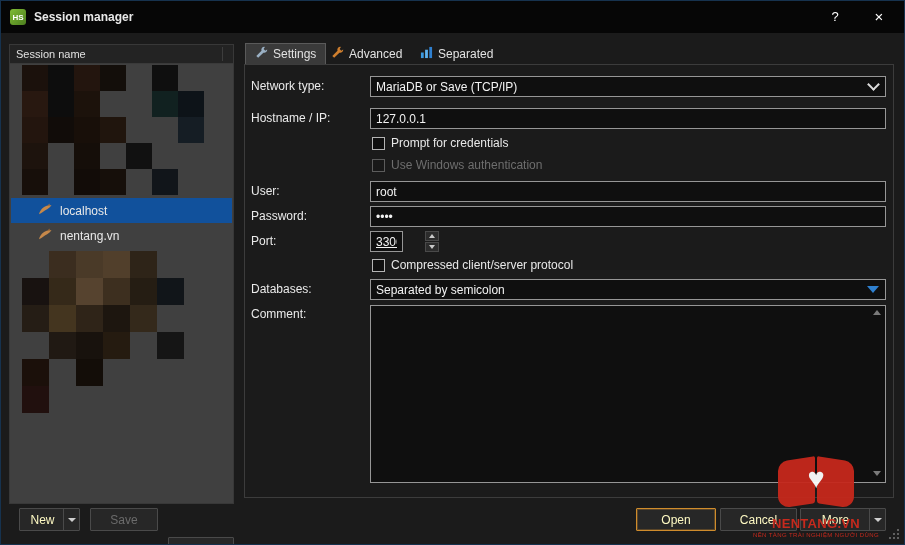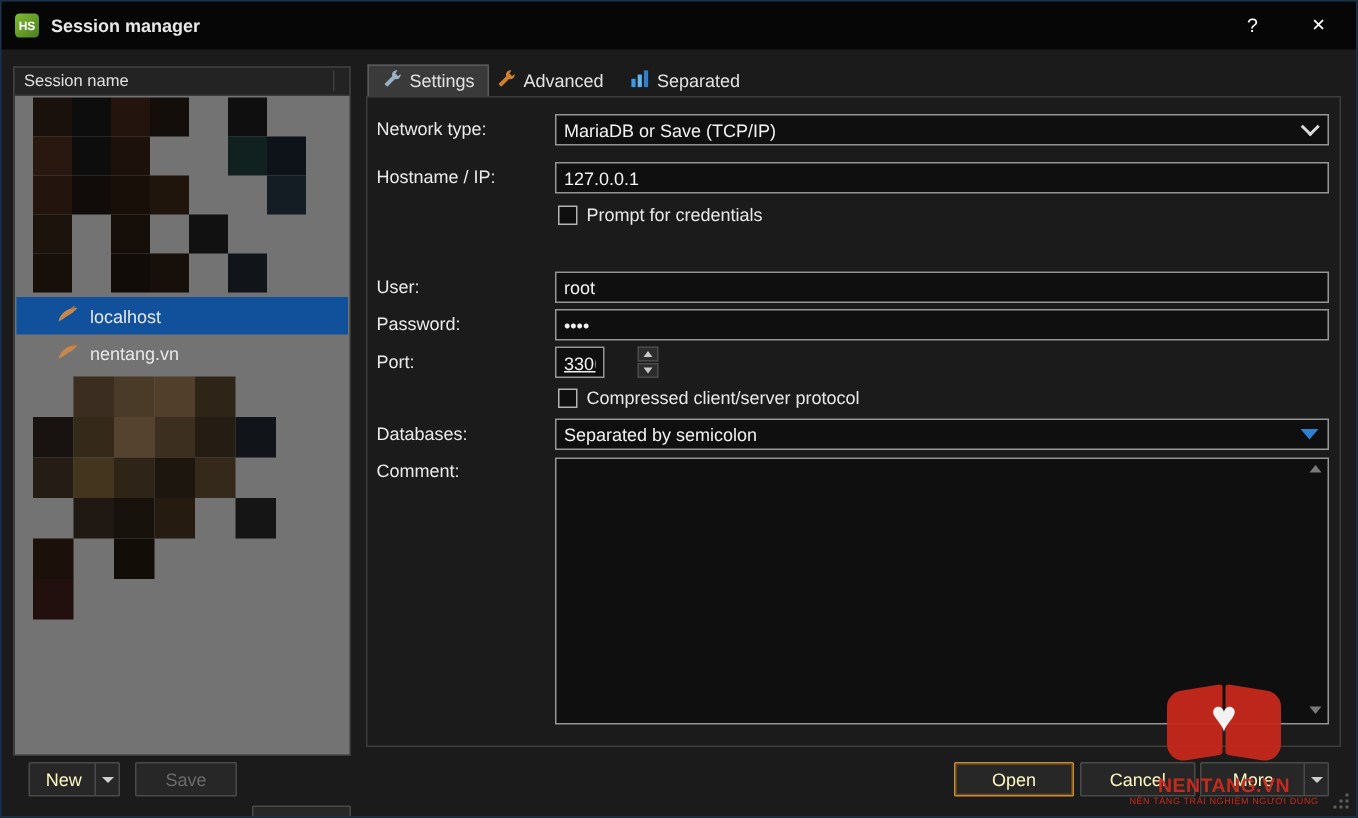--- a/index.html
+++ b/index.html
@@ -9,21 +9,21 @@
   
   .titlebar{position:absolute;left:0;top:0;right:0;height:32px;background:#060606;}
   .app-icon{position:absolute;left:9px;top:8px;width:16px;height:16px;border-radius:3px;
             background:linear-gradient(135deg,#7fbc34,#4d7f1f);color:#fff;font-size:8px;font-weight:bold;
             display:flex;align-items:center;justify-content:center;}
   .title{position:absolute;left:33px;top:0;line-height:32px;font-weight:700;}
   .tb-btn{position:absolute;top:0;height:32px;line-height:32px;width:42px;text-align:center;color:#fff;cursor:default;}
   .tb-help{right:48px;font-size:13px;}
   .tb-close{right:4px;font-size:15px;}
   
-  .list{position:absolute;left:8px;top:43px;width:225px;height:460px;background:#737373;
+  .list{position:absolute;left:8px;top:43px;width:225px;height:460px;background:#404040;
         border:1px solid #383838;box-sizing:border-box;}
   .list-header{position:relative;height:18px;background:#232323;border-bottom:1px solid #3a3a3a;
                font-size:11px;line-height:18px;padding-left:6px;color:#e0e0e0;}
   .list-header::after{content:"";position:absolute;right:10px;top:2px;bottom:2px;width:1px;background:#3d3d3d;}
   .list-body{position:absolute;left:0;top:18px;right:0;bottom:0;overflow:hidden;}
   .tile{position:absolute;}
   .session-row{position:absolute;left:1px;right:1px;height:25px;display:flex;align-items:center;gap:7px;
                padding-left:27px;box-sizing:border-box;}
   .session-row.selected{background:#11519c;}
   .row-localhost{top:135px;} .row-nentang{top:160px;}
@@ -215,20 +215,24 @@
     <span>MariaDB or Save (TCP/IP)</span>
     <span class="chev"></span>
   </div>
 
   <input class="field" style="top: 107px;" value="127.0.0.1">
 
   <div class="check" style="top:135px">
     <span class="box"></span>
     <span class="clabel">Prompt for credentials</span>
   </div>
+  <div class="check disabled" style="top:157px">
+    <span class="box"></span>
+    <span class="clabel">Use Windows authentication</span>
+  </div>
 
   <input class="field" style="top: 180px;" value="root">
   <input class="field" style="top: 205px;" value="••••">
 
   <input class="field" style="top: 230px; width: 33px; text-decoration: underline;" value="3306">
   <div class="spinner">
     <span class="spin up">
         <span class="tri-up"></span>
       </span>
     <span class="spin down">

